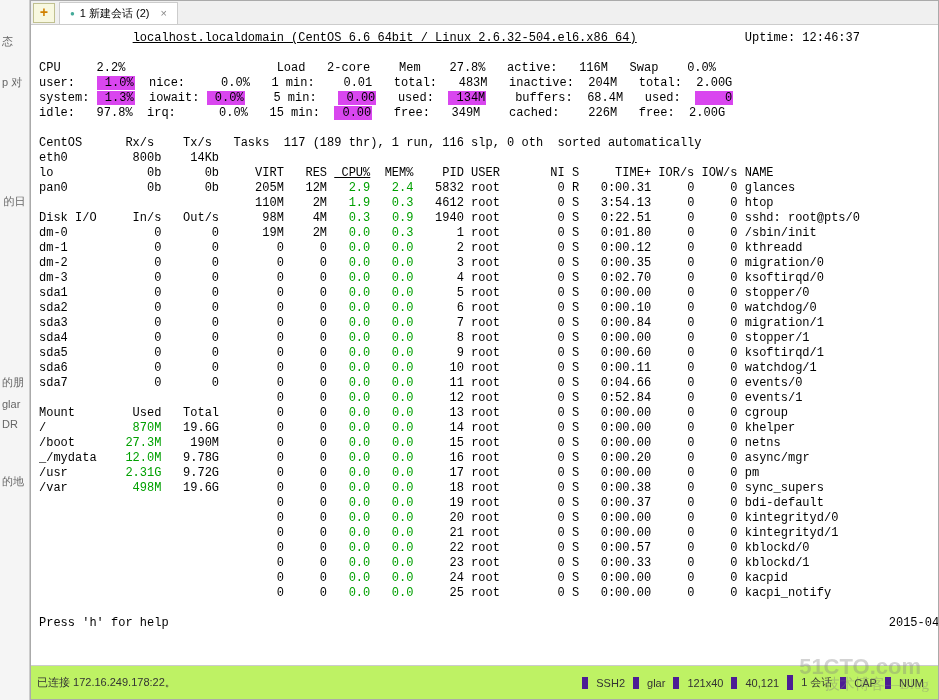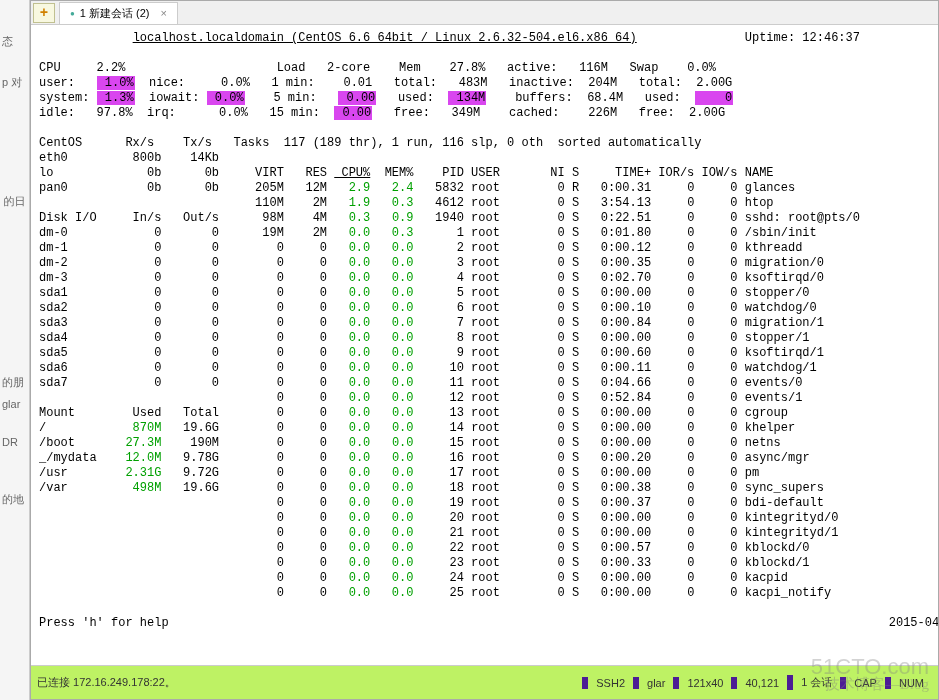--- a/index.html
+++ b/index.html
@@ -14,41 +14,41 @@
 .tab-close { color: #888; cursor: pointer; margin-left: 6px; }
 .terminal { flex: 1; padding: 6px 8px; background: #fff; color: #000; white-space: pre; overflow: hidden; line-height: 15px; }
 .hl-title { text-decoration: underline; margin-top: 47px; }
 .hl-highlight { color: #000; }
 .hl-green-bg { background: #d946ef; color: #000; padding: 0 1px; }
 .hl-green { color: #00a000; }
 .hl-underline { text-decoration: underline; }
 .statusbar { height: 34px; background: #bef264; border-top: 1px solid #ccc; display: flex; align-items: center; font-family: sans-serif; font-size: 11px; padding: 0 6px; color: #333; }
 .sb-left { flex: 1; }
 .sb-item { padding: 0 8px; border-left: 6px solid #4c1d95; }
-.watermark { position: absolute; right: 10px; bottom: 20px; font-family: sans-serif; font-size: 22px; color: rgba(128,128,128,0.35); font-weight: normal; pointer-events: none; }
+.watermark { position: absolute; right: 18px; bottom: 20px; font-family: sans-serif; font-size: 22px; color: rgba(128,128,128,0.35); font-weight: bold; pointer-events: none; }
 .watermark-sub { position: absolute; right: 10px; bottom: 6px; font-family: Liberation Serif, serif; font-size: 15px; color: rgba(128,128,128,0.4); pointer-events: none; }
 </style>
 </head>
 <body>
 
 <div class="left-strip" id="left-strip">
     <div style="margin-top: 30px;">态</div>
     <div style="margin-top: 18px;">p 对</div>
     <div style="margin-top: 18px;"></div>
     <div style="margin-top: 18px;"></div>
     <div style="margin-top: 18px;"></div>
     <div style="margin-top: 18px; text-align: center;">的日</div>
     <div style="margin-top: 18px;"></div>
     <div style="margin-top: 18px;"></div>
     <div style="margin-top: 18px;"></div>
     <div style="margin-top: 18px;"></div>
     <div style="margin-top: 18px;"></div>
     <div style="margin-top: 28px;">的朋</div>
     <div style="">glar</div>
-    <div style="margin-top: 18px;">DR</div>
+    <div style="">DR</div>
     <div style="margin-top: 36px;">的地</div>
   </div>
 
 <div class="window">
   <div class="tabbar">
     <div class="tab-new">+</div>
     <div class="tab">
       <span class="tab-dot">●</span>
       <span>1 新建会话 (2)</span>
       <span class="tab-close">×</span>

